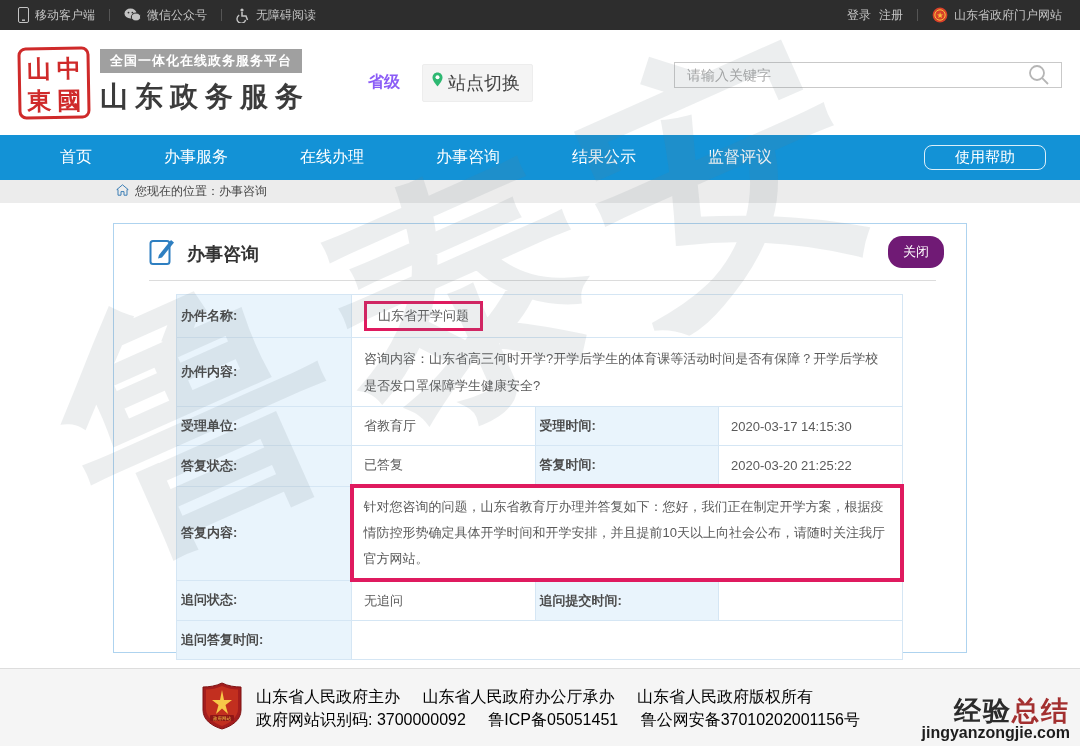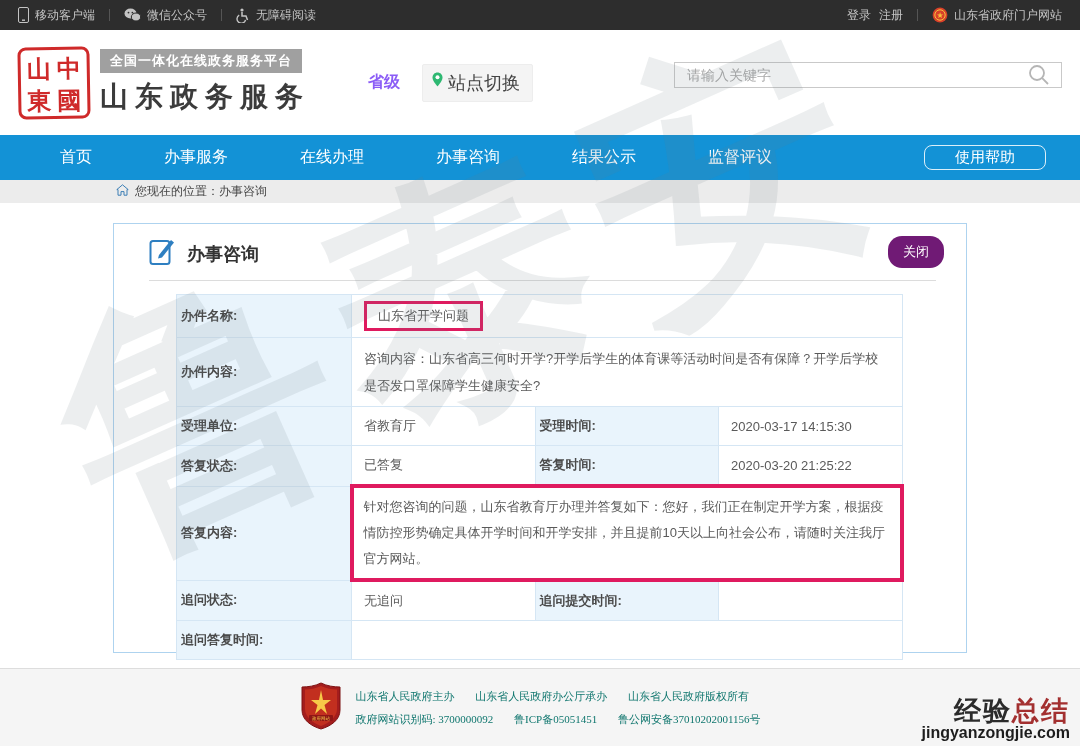--- a/index.html
+++ b/index.html
@@ -97,21 +97,21 @@
     display:inline-block; border:3px solid #df1a5f; padding:3px 11px; margin:-4px 0;
   }
   td.val.hl-cell { border:4px solid #df1a5f; line-height:26px; padding:6px 10px; }
   td.multiline { line-height:27px; padding:7px 12px; }
   
   .footer {
     position:absolute; left:0; bottom:0; width:1080px; height:78px;
     background:#f5f5f5; border-top:1px solid #ddd;
     display:flex; align-items:center; justify-content:center; gap:14px;
   }
-  .footer-text { font-size:11px; color:#0f766e; line-height:23px;font-family:Liberation Serif, serif; }
+  .footer-text { font-size:16px; color:#000000; line-height:23px; }
   .footer-text .row span { margin-right:18px; }
   
   .diag-wm {
     position:absolute; left:80px; top:330px; z-index:60; pointer-events:none;
     font-size:265px; line-height:1; white-space:nowrap; letter-spacing:20px;
     color:rgba(110,120,130,0.13); font-weight:bold;
     transform:rotate(-24deg); transform-origin:0 50%;
     font-family:"Liberation Sans",sans-serif;
   }
   .brand-wm {

